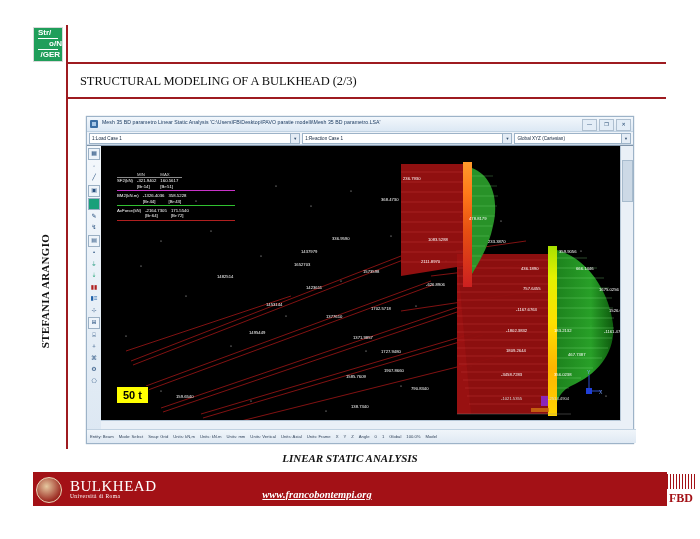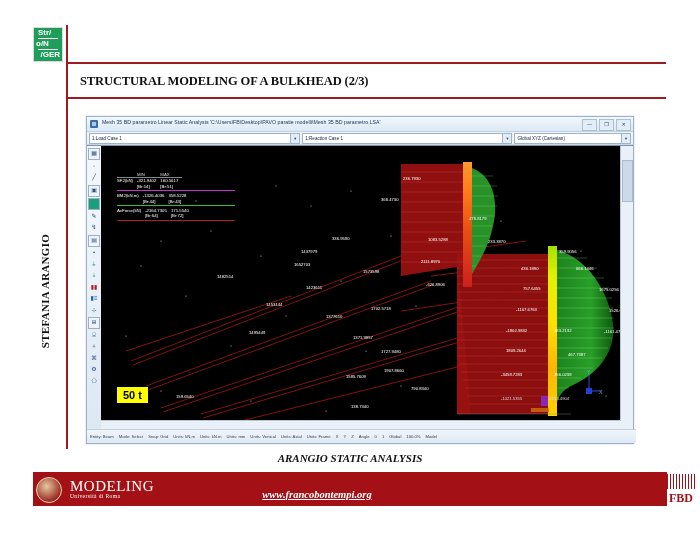--- a/index.html
+++ b/index.html
@@ -8,36 +8,36 @@
     font-family:"Liberation Serif", serif;overflow:hidden;position:relative;
   }
   .slide{position:absolute;left:0;top:0;width:700px;height:539px;background:#fff;}
 
   
   .logo-box{position:absolute;left:33px;top:27px;width:28px;height:33px;
     background:#1f9e5a;border:1px solid #d9d9d9;color:#fff;
     font-family:"Liberation Sans",sans-serif;font-weight:bold;font-size:8px;line-height:10.5px;}
   .logo-row{height:11px;display:block;text-align:center;letter-spacing:0px;}
   .logo-row.r1{text-align:left;padding-left:4px;}
-  .logo-row.r2{text-align:left;padding-left:2px;}
+  .logo-row.r2{text-align:right;padding-left:2px;}
   .logo-row.r3{text-align:right;padding-right:2px;}
   .logo-hl{position:absolute;left:4px;top:10px;width:20px;height:1px;background:#fff;}
   .logo-hl2{position:absolute;left:4px;top:21px;width:20px;height:1px;background:#fff;}
 
   .vline-top{position:absolute;left:66px;top:25px;width:2px;height:38px;background:#9e1b20;}
   .hline-1{position:absolute;left:66px;top:62px;width:600px;height:2px;background:#9e1b20;}
   .vline-left{position:absolute;left:66px;top:64px;width:2px;height:385px;background:#9e1b20;}
   .hline-2{position:absolute;left:66px;top:97px;width:600px;height:1.5px;background:#9e1b20;}
 
   .header-title{position:absolute;left:86px;top:33px;width:560px;
     font-weight:bold;font-size:12.5px;color:#111;letter-spacing:-0.1px;white-space:nowrap;}
   .header-title a{color:#2222cc;text-decoration:underline;font-size:11.5px;font-weight:bold;}
 
   .slide-title{position:absolute;left:80px;top:74px;
-    font-weight:bold;font-size:12.5px;color:#111;letter-spacing:-0.1px;}
+    font-weight:normal;font-size:12.5px;color:#111;letter-spacing:-0.1px;}
 
   .side-name{position:absolute;left:-35px;top:285px;width:160px;text-align:center;
     transform:rotate(-90deg);font-weight:bold;font-size:11px;color:#111;letter-spacing:0.3px;}
 
   
   .app{position:absolute;left:86px;top:116px;width:546px;height:326px;
     background:#e7eef7;border:1px solid #9db3c8;
     font-family:"Liberation Sans",sans-serif;box-shadow:0 0 1px #8fa6bb;}
   .titlebar{height:14px;background:linear-gradient(#f2f7fc,#dce8f4);
     border-bottom:1px solid #c0d2e2;position:relative;}
@@ -483,26 +483,26 @@
           <span>1</span>
           <span>Global</span>
           <span>100.0%</span>
           <span>Model</span>
         </div>
     </div>
   </div>
 
   <div class="badge40">50 t</div>
 
-  <div class="caption">ARANGIO STATIC ANALYSIS</div>
+  <div class="caption">LINEAR STATIC ANALYSIS</div>
 
   <div class="footer"></div>
   <div class="footer-seal"></div>
   <div class="footer-sap">
-    <div class="s1">MODELING</div>
+    <div class="s1">BULKHEAD</div>
     <div class="s2">Università di Roma</div>
   </div>
   <div class="footer-url">
     <a href="#">www.francobontempi.org</a>
   </div>
   <div class="footer-fbd">
     <span class="glyph">FBD</span>
   </div>
   <div class="fbd-hatch"></div>
 

